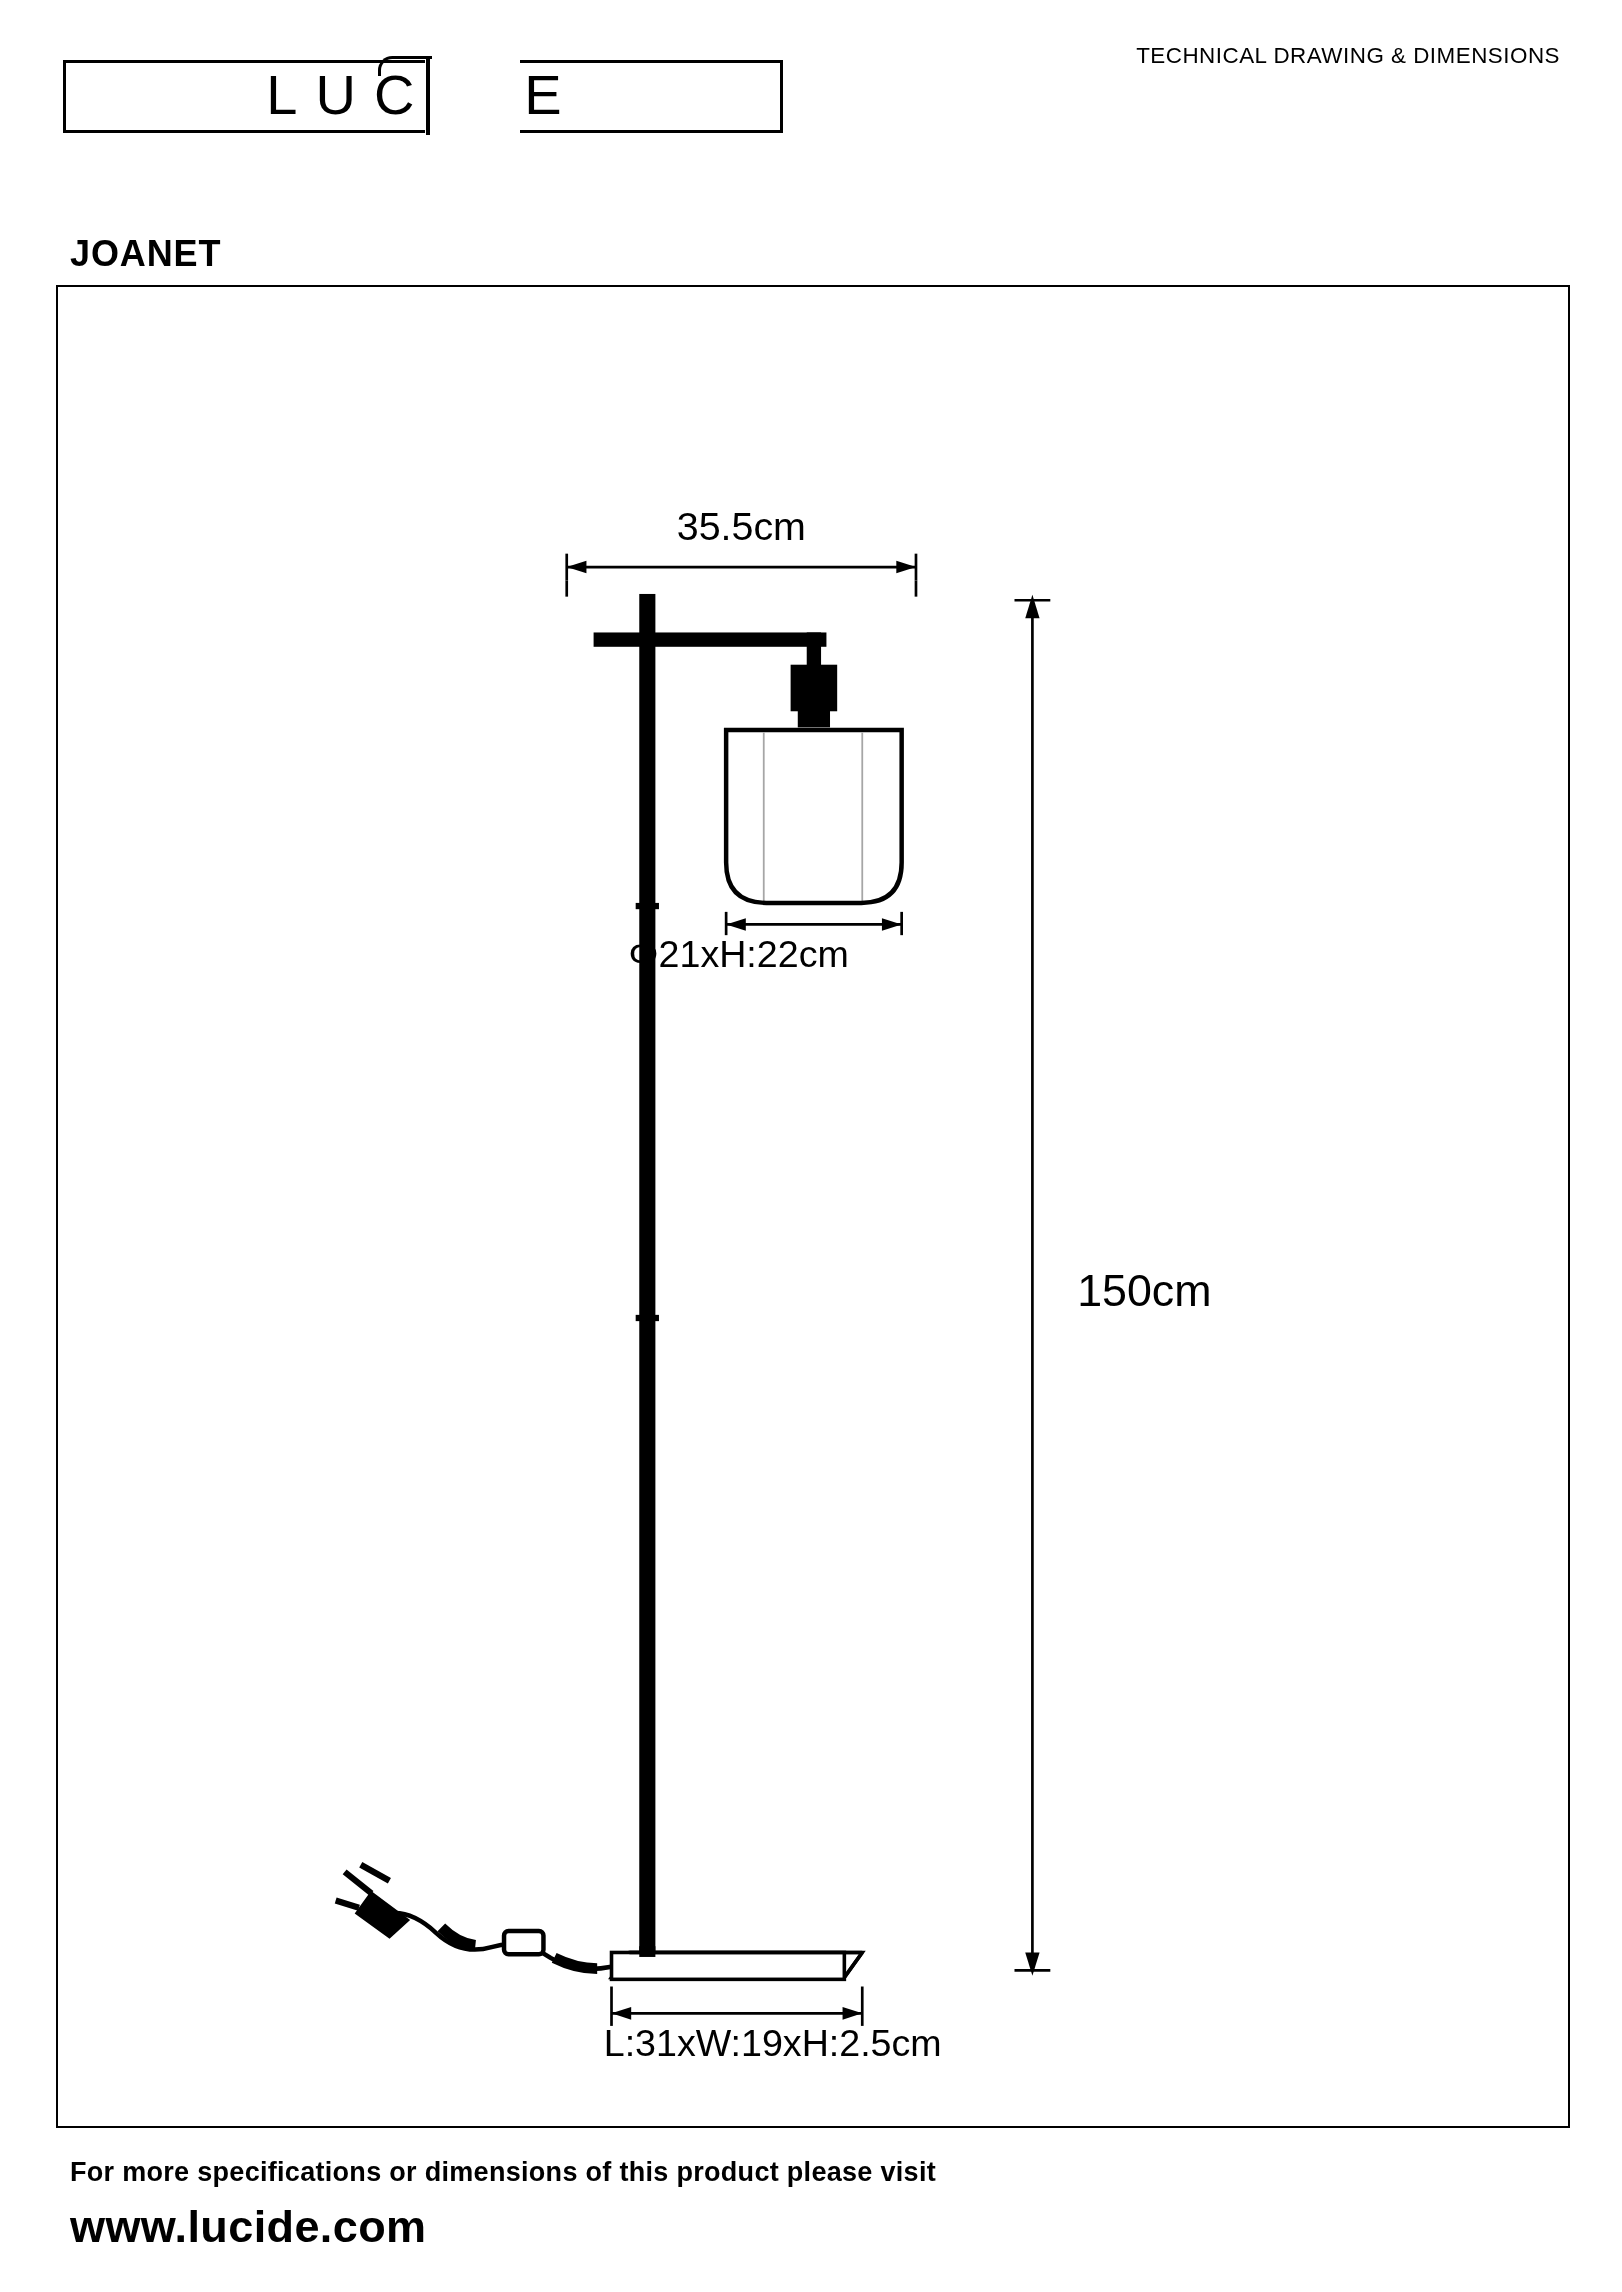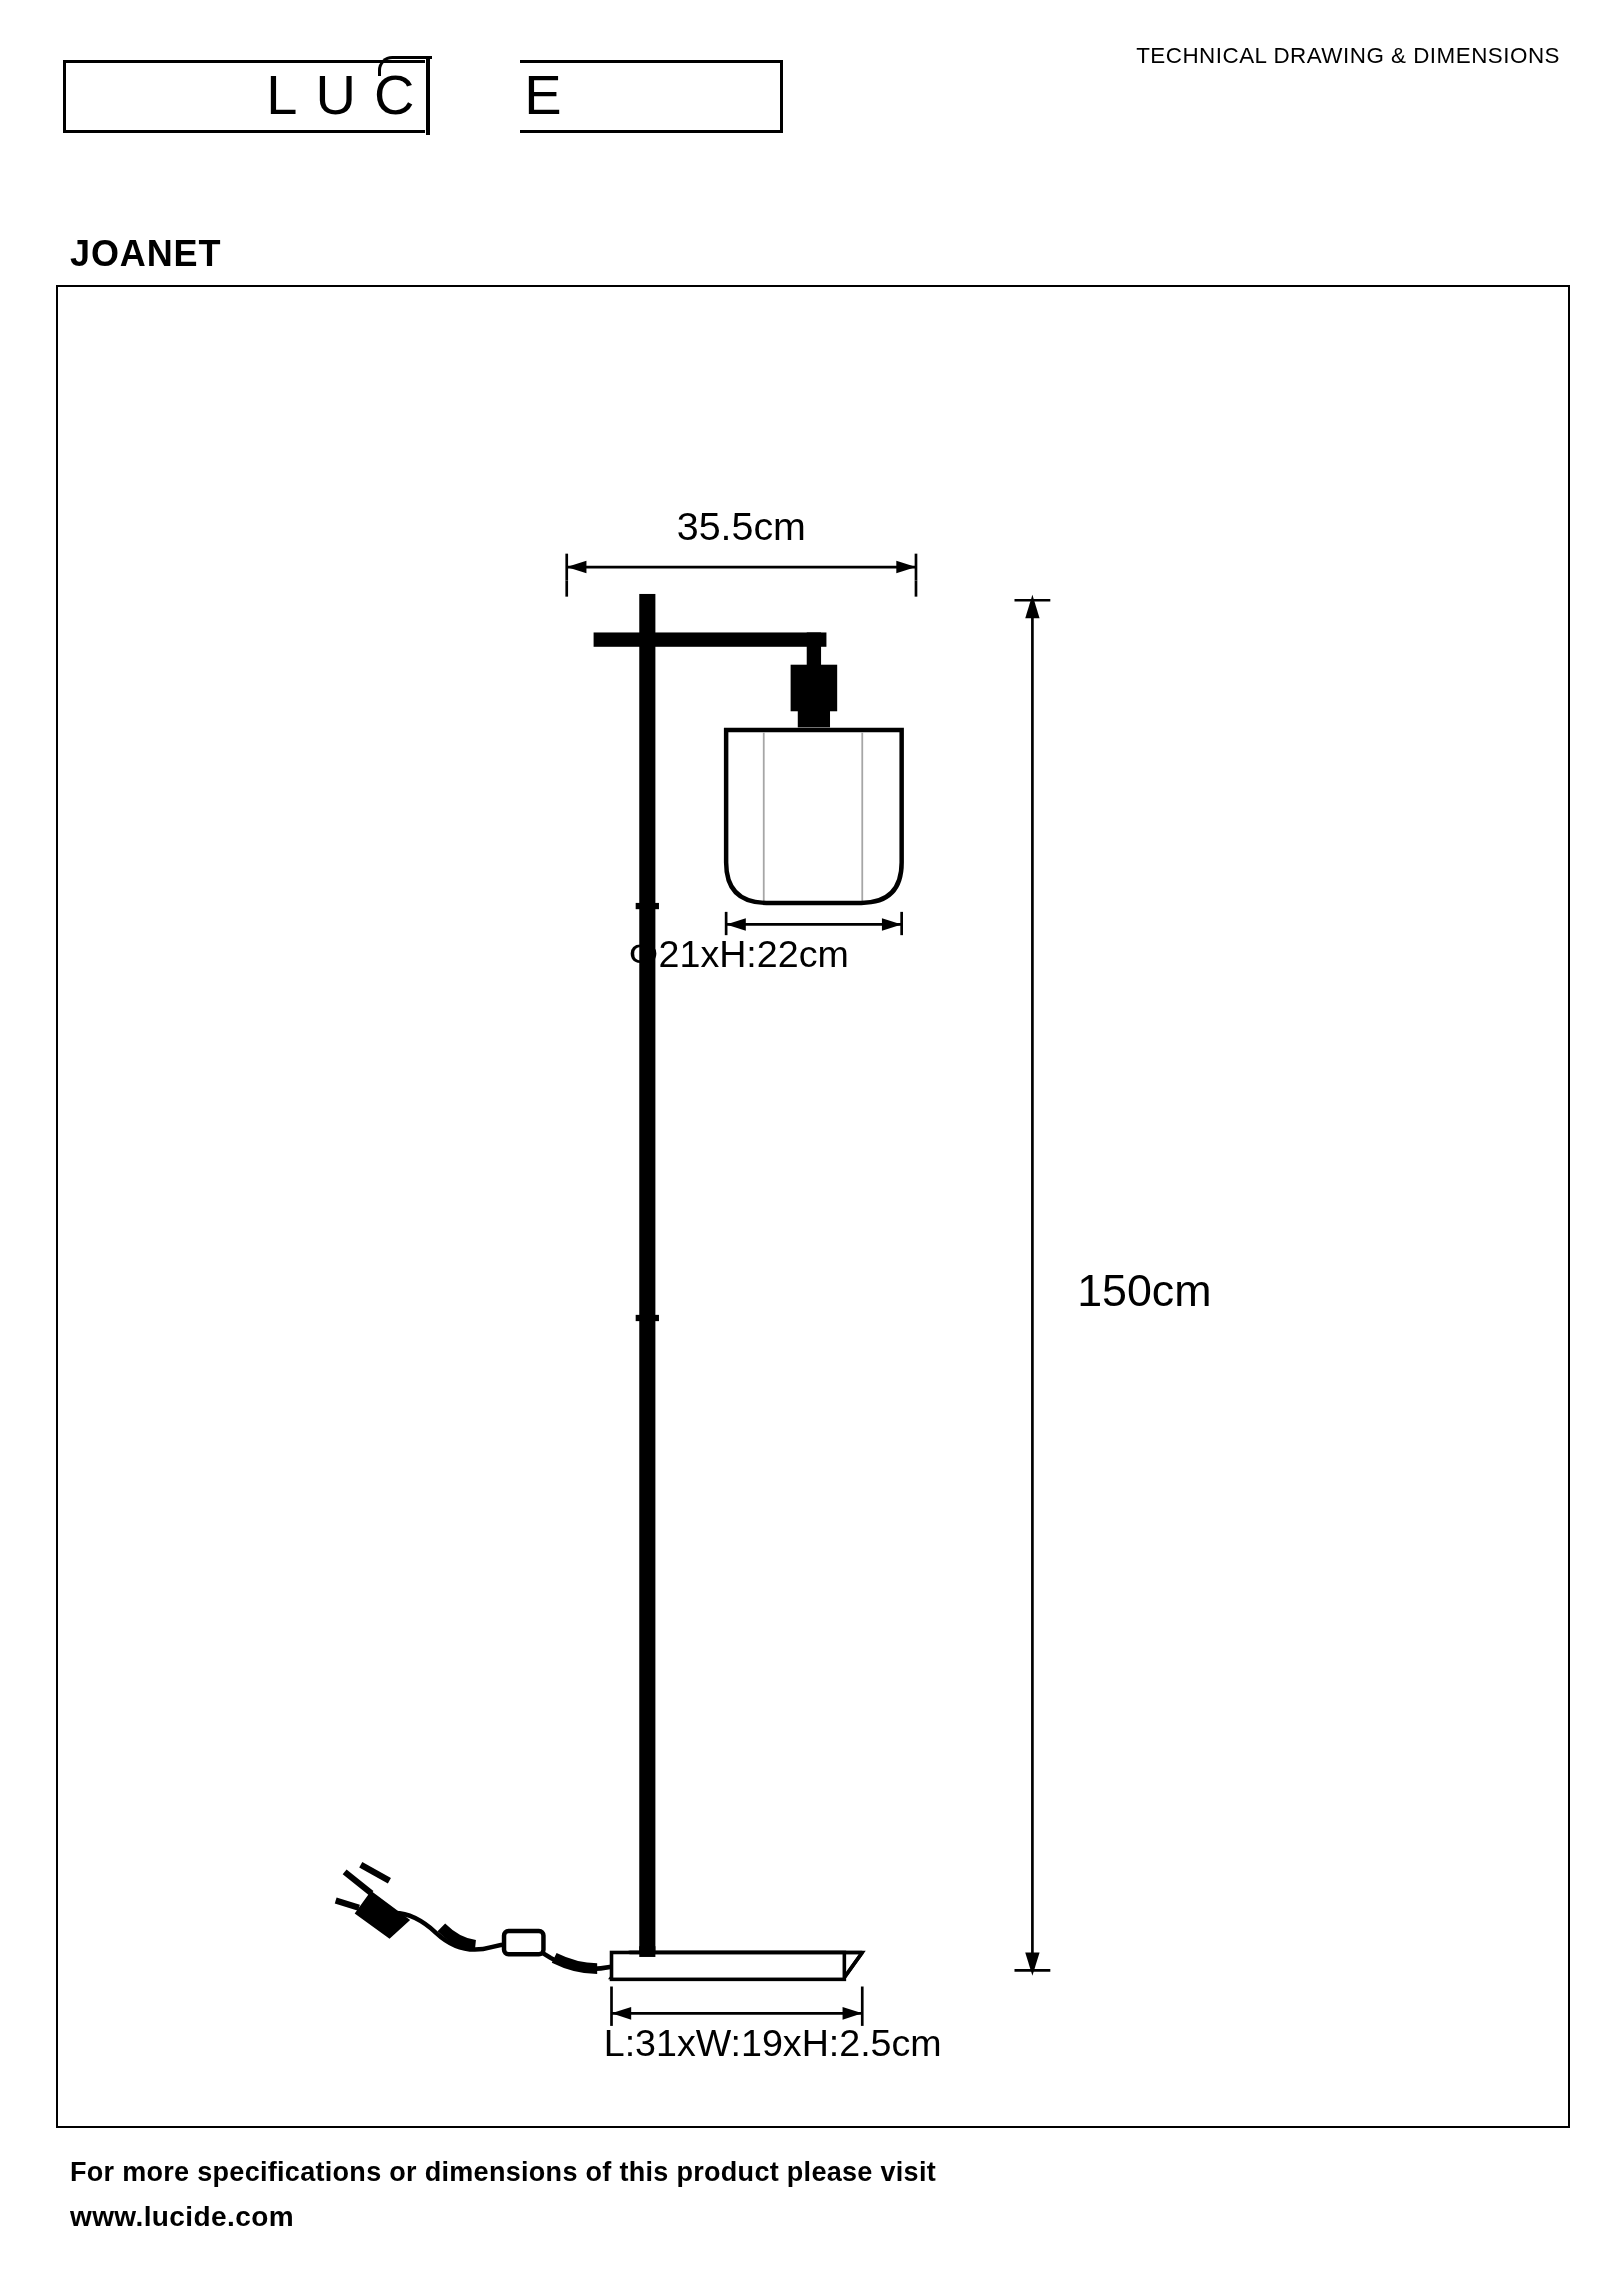--- a/index.html
+++ b/index.html
@@ -143,21 +143,21 @@
     left: 70px;
     top: 2157px;
     font-size: 27px;
     font-weight: bold;
     letter-spacing: 0.3px;
   }
   .footer-line2 {
     position: absolute;
     left: 70px;
     top: 2201px;
-    font-size: 28px;
+    font-size: 45px;
     font-weight: bold;
     letter-spacing: 0.4px;
   }
 </style>
 </head>
 <body>
 
 <div class="page">
 
   <div class="logo-wrap">

